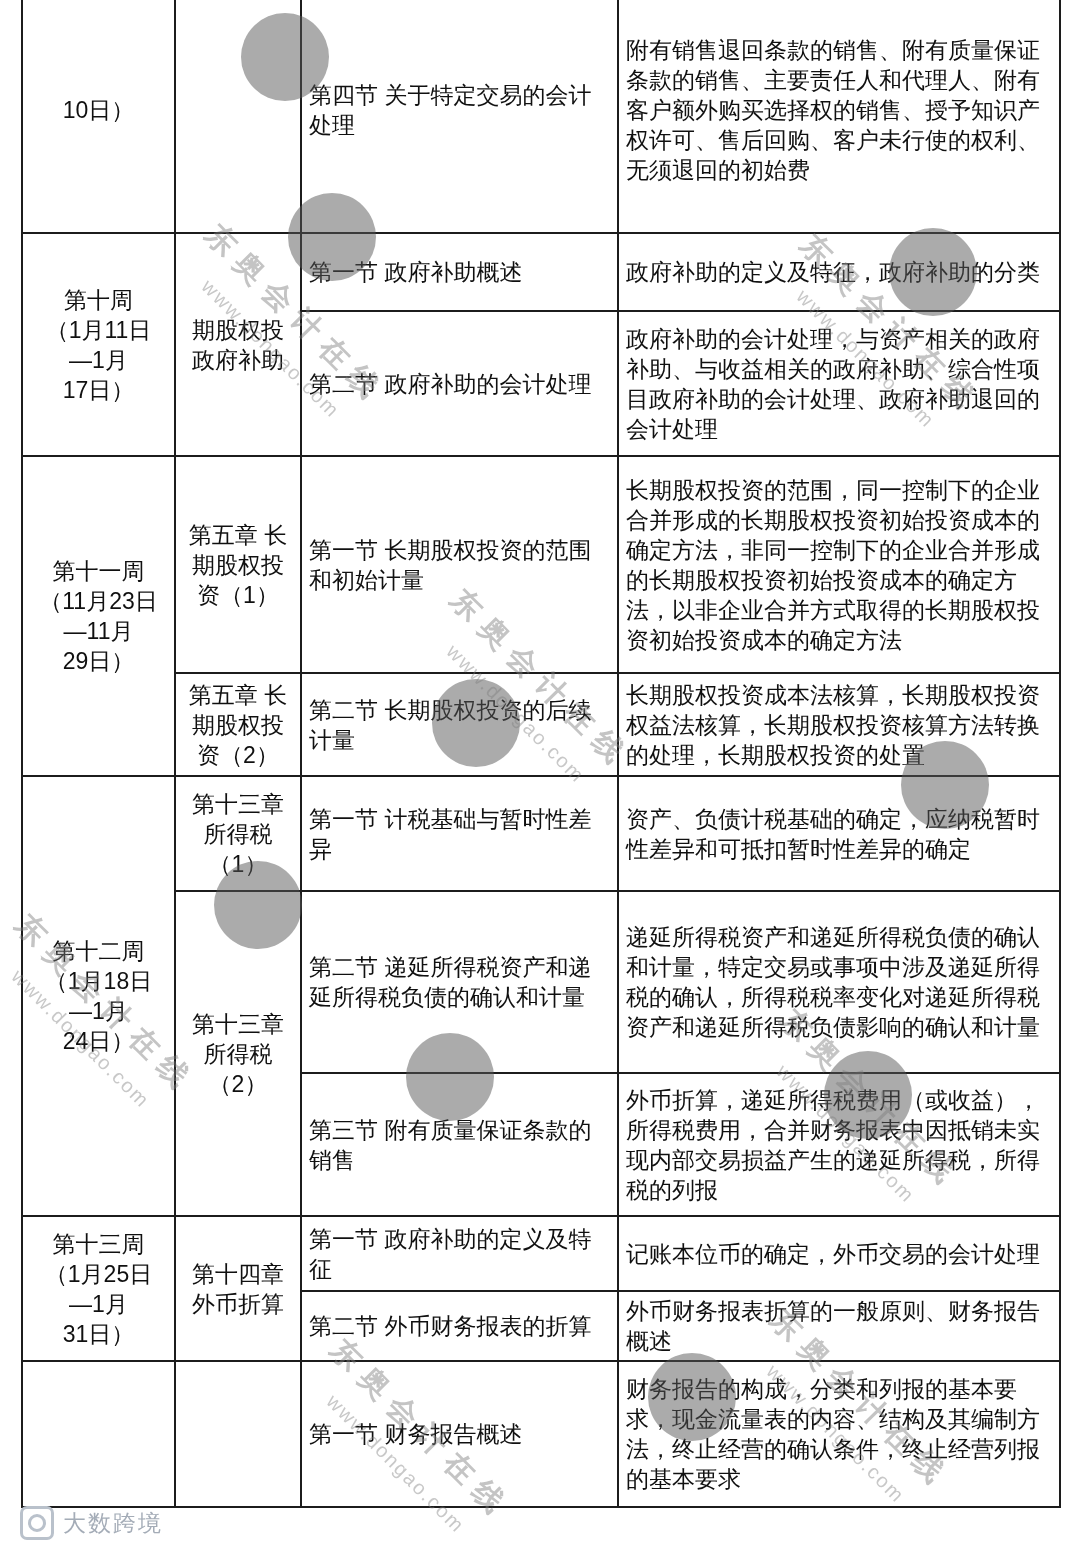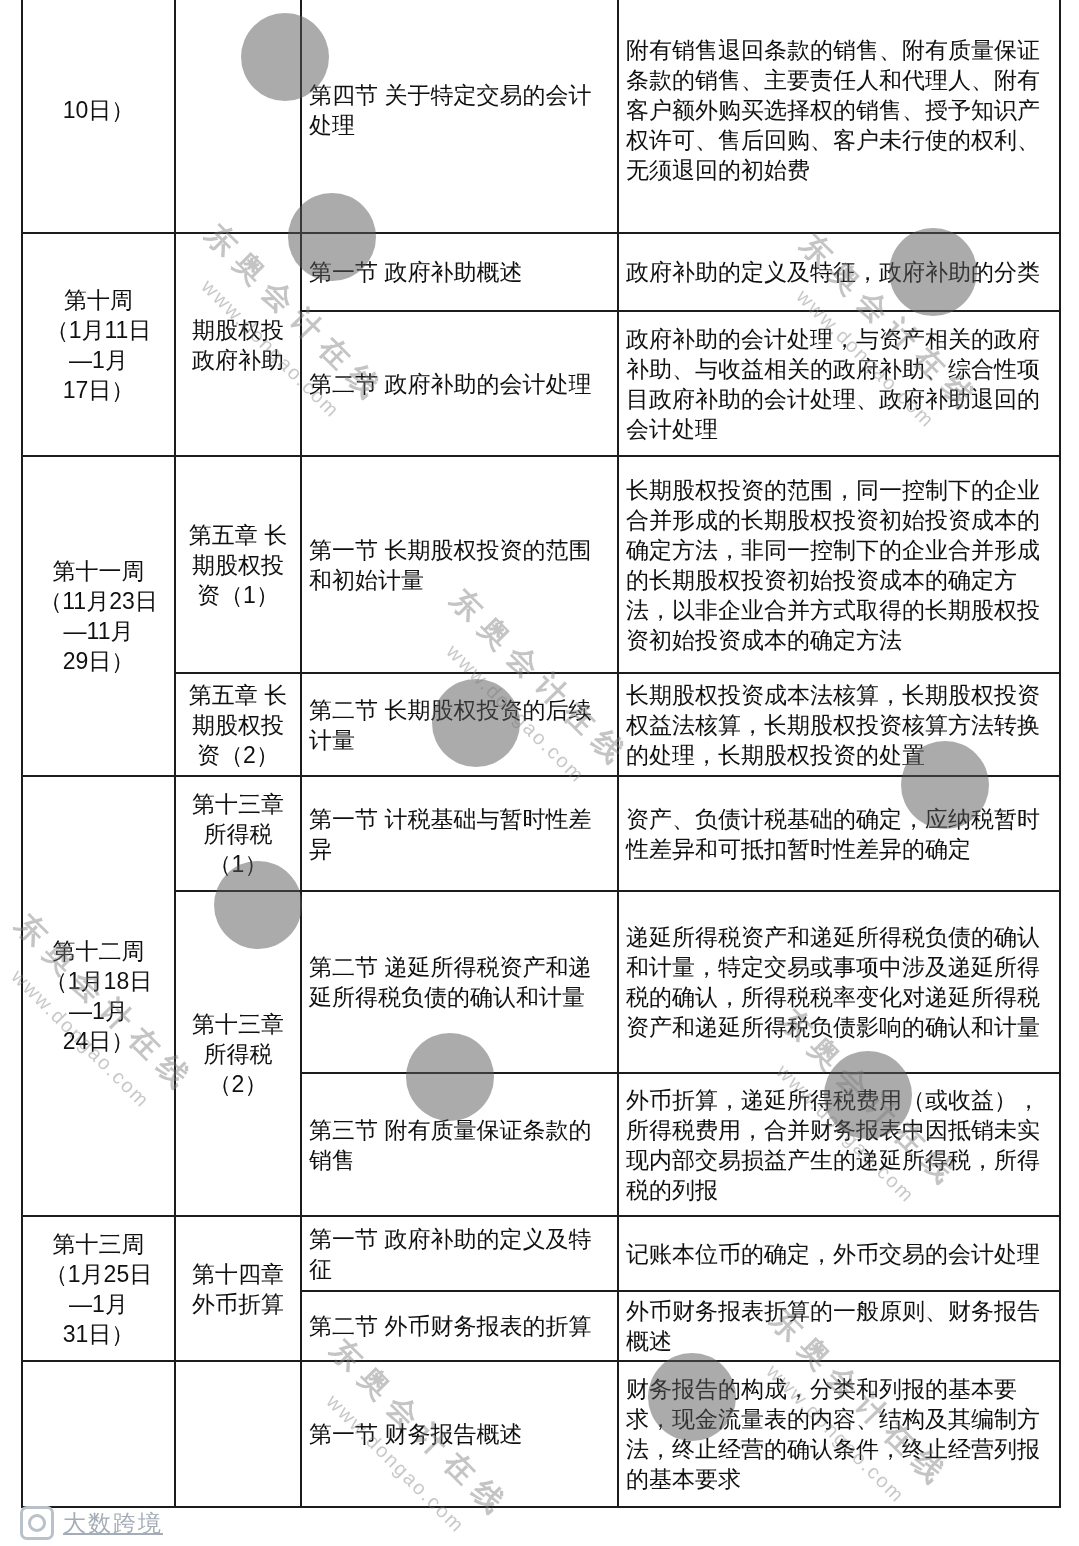--- a/index.html
+++ b/index.html
@@ -54,21 +54,21 @@
     position: absolute; left: 20px; top: 1506px; z-index: 2;
     display: flex; align-items: center; gap: 9px;
   }
   .footer-logo {
     width: 28px; height: 28px; border: 3px solid #b9c1cb; border-radius: 7px;
     display: flex; align-items: center; justify-content: center;
   }
   .footer-logo-dot {
     width: 12px; height: 12px; border: 3px solid #b9c1cb; border-radius: 50%;
   }
-  .footer-text { color: #a4acb7; font-size: 23px; letter-spacing: 2px; text-decoration: underline; }
+  .footer-text { color: #a4acb7; font-size: 23px; letter-spacing: 2px; }
 </style>
 </head>
 <body>
 
 <div class="page">
 
   <table class="schedule">
     <colgroup>
       <col class="col-week">
         <col class="col-chapter">

